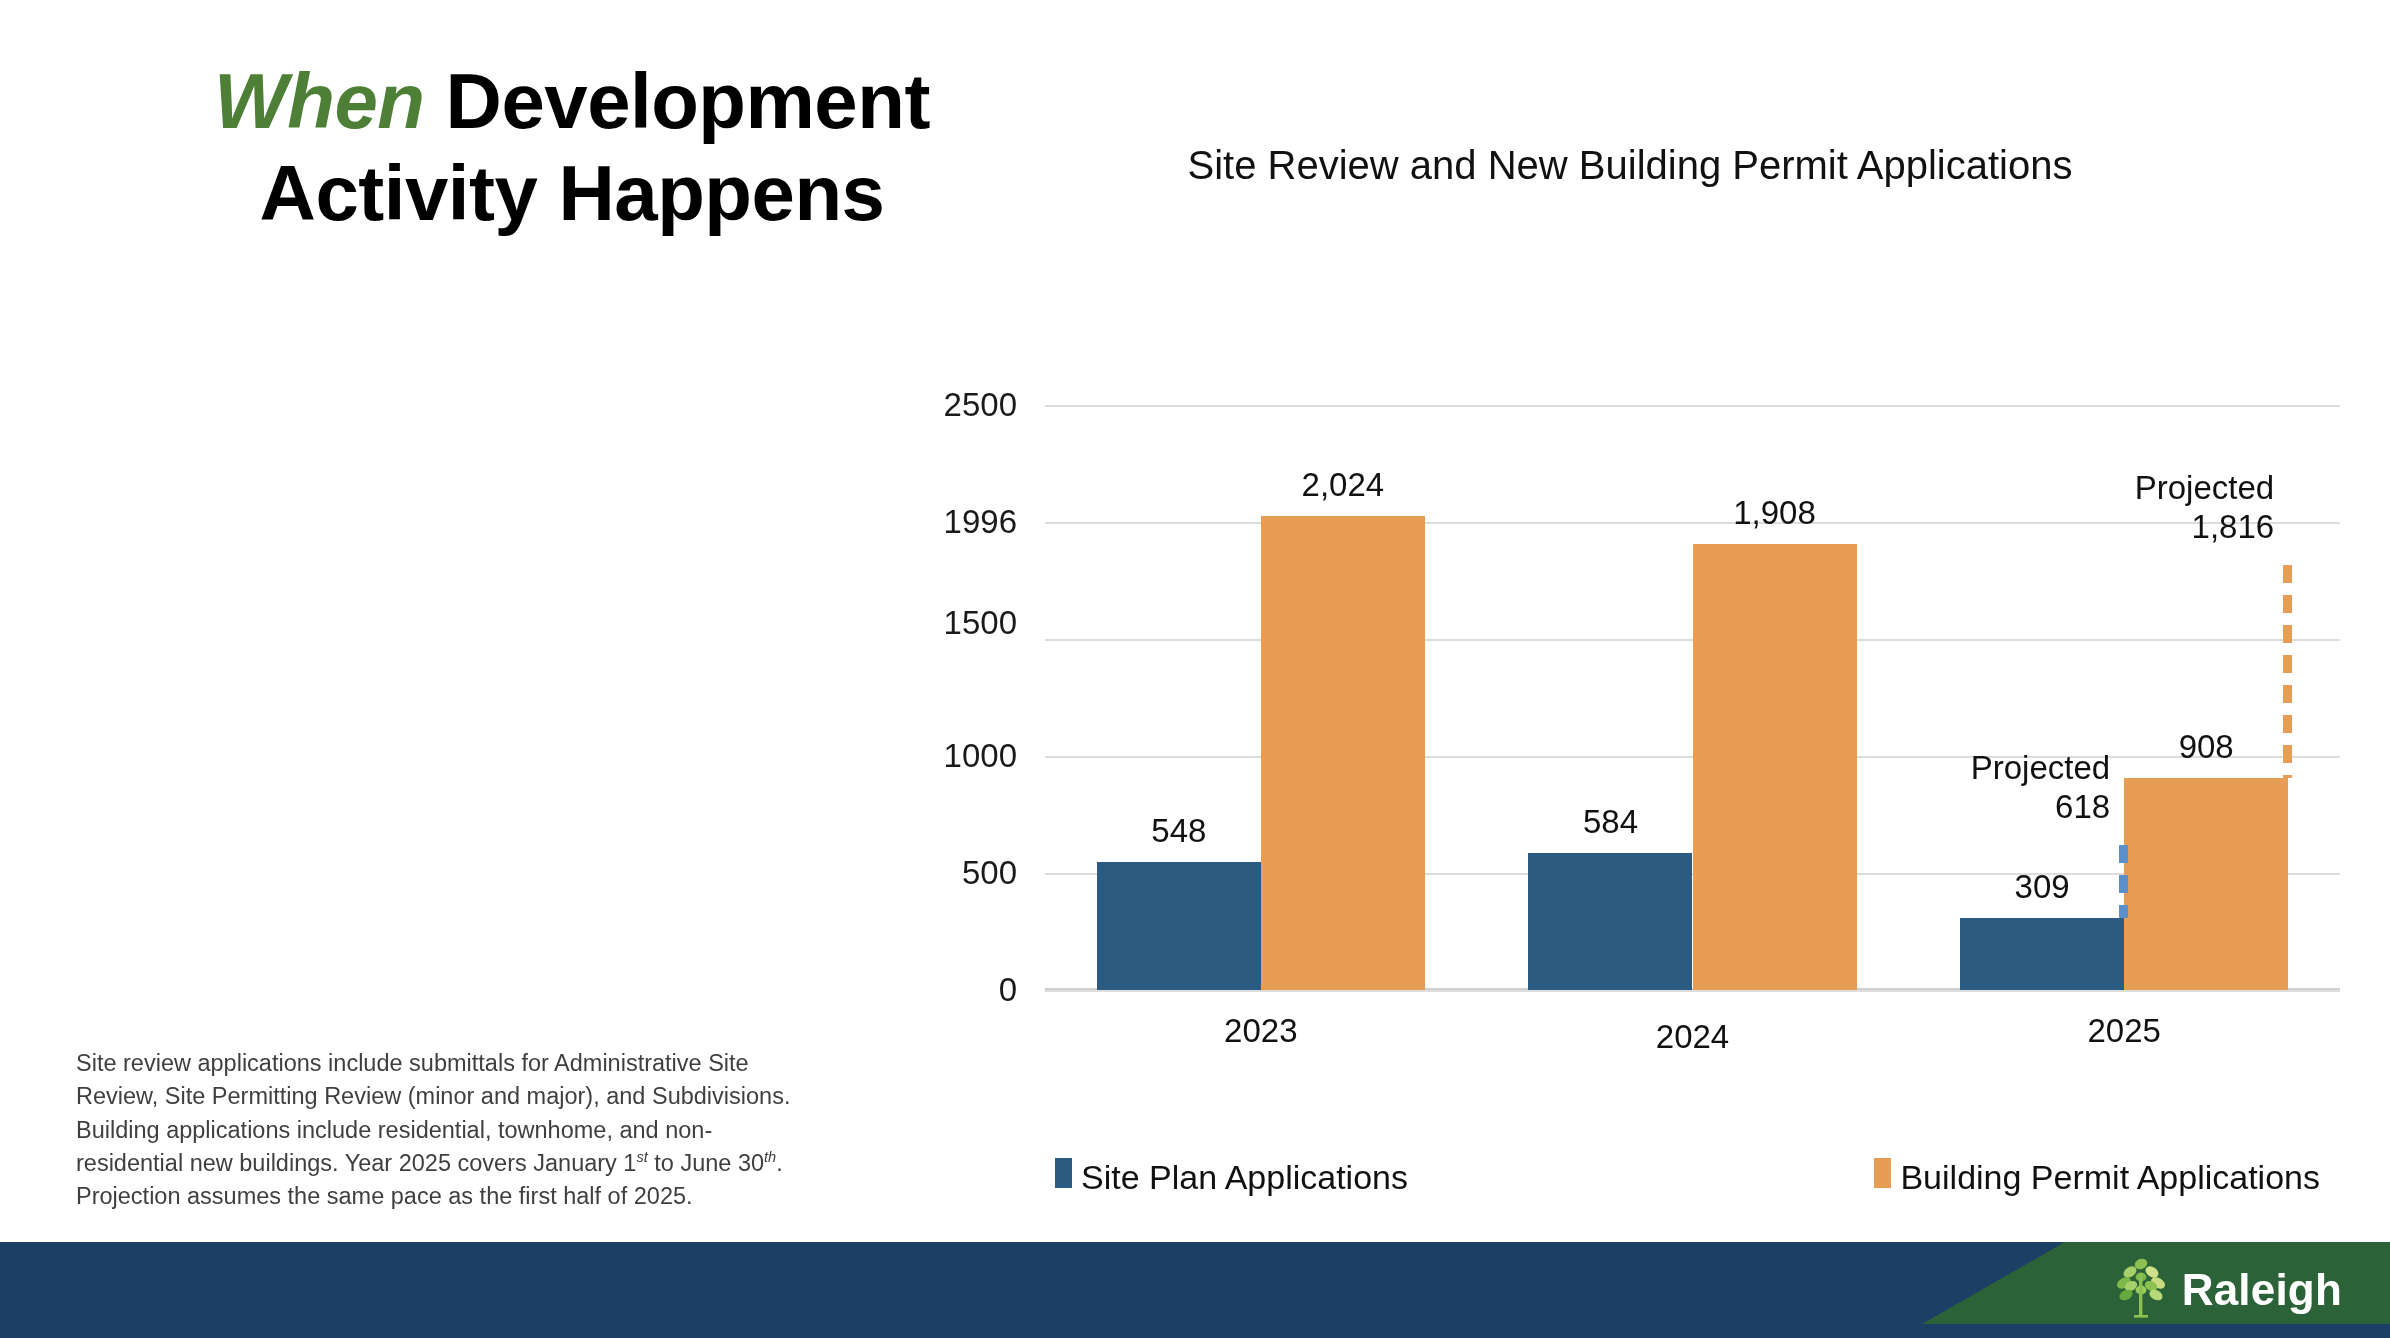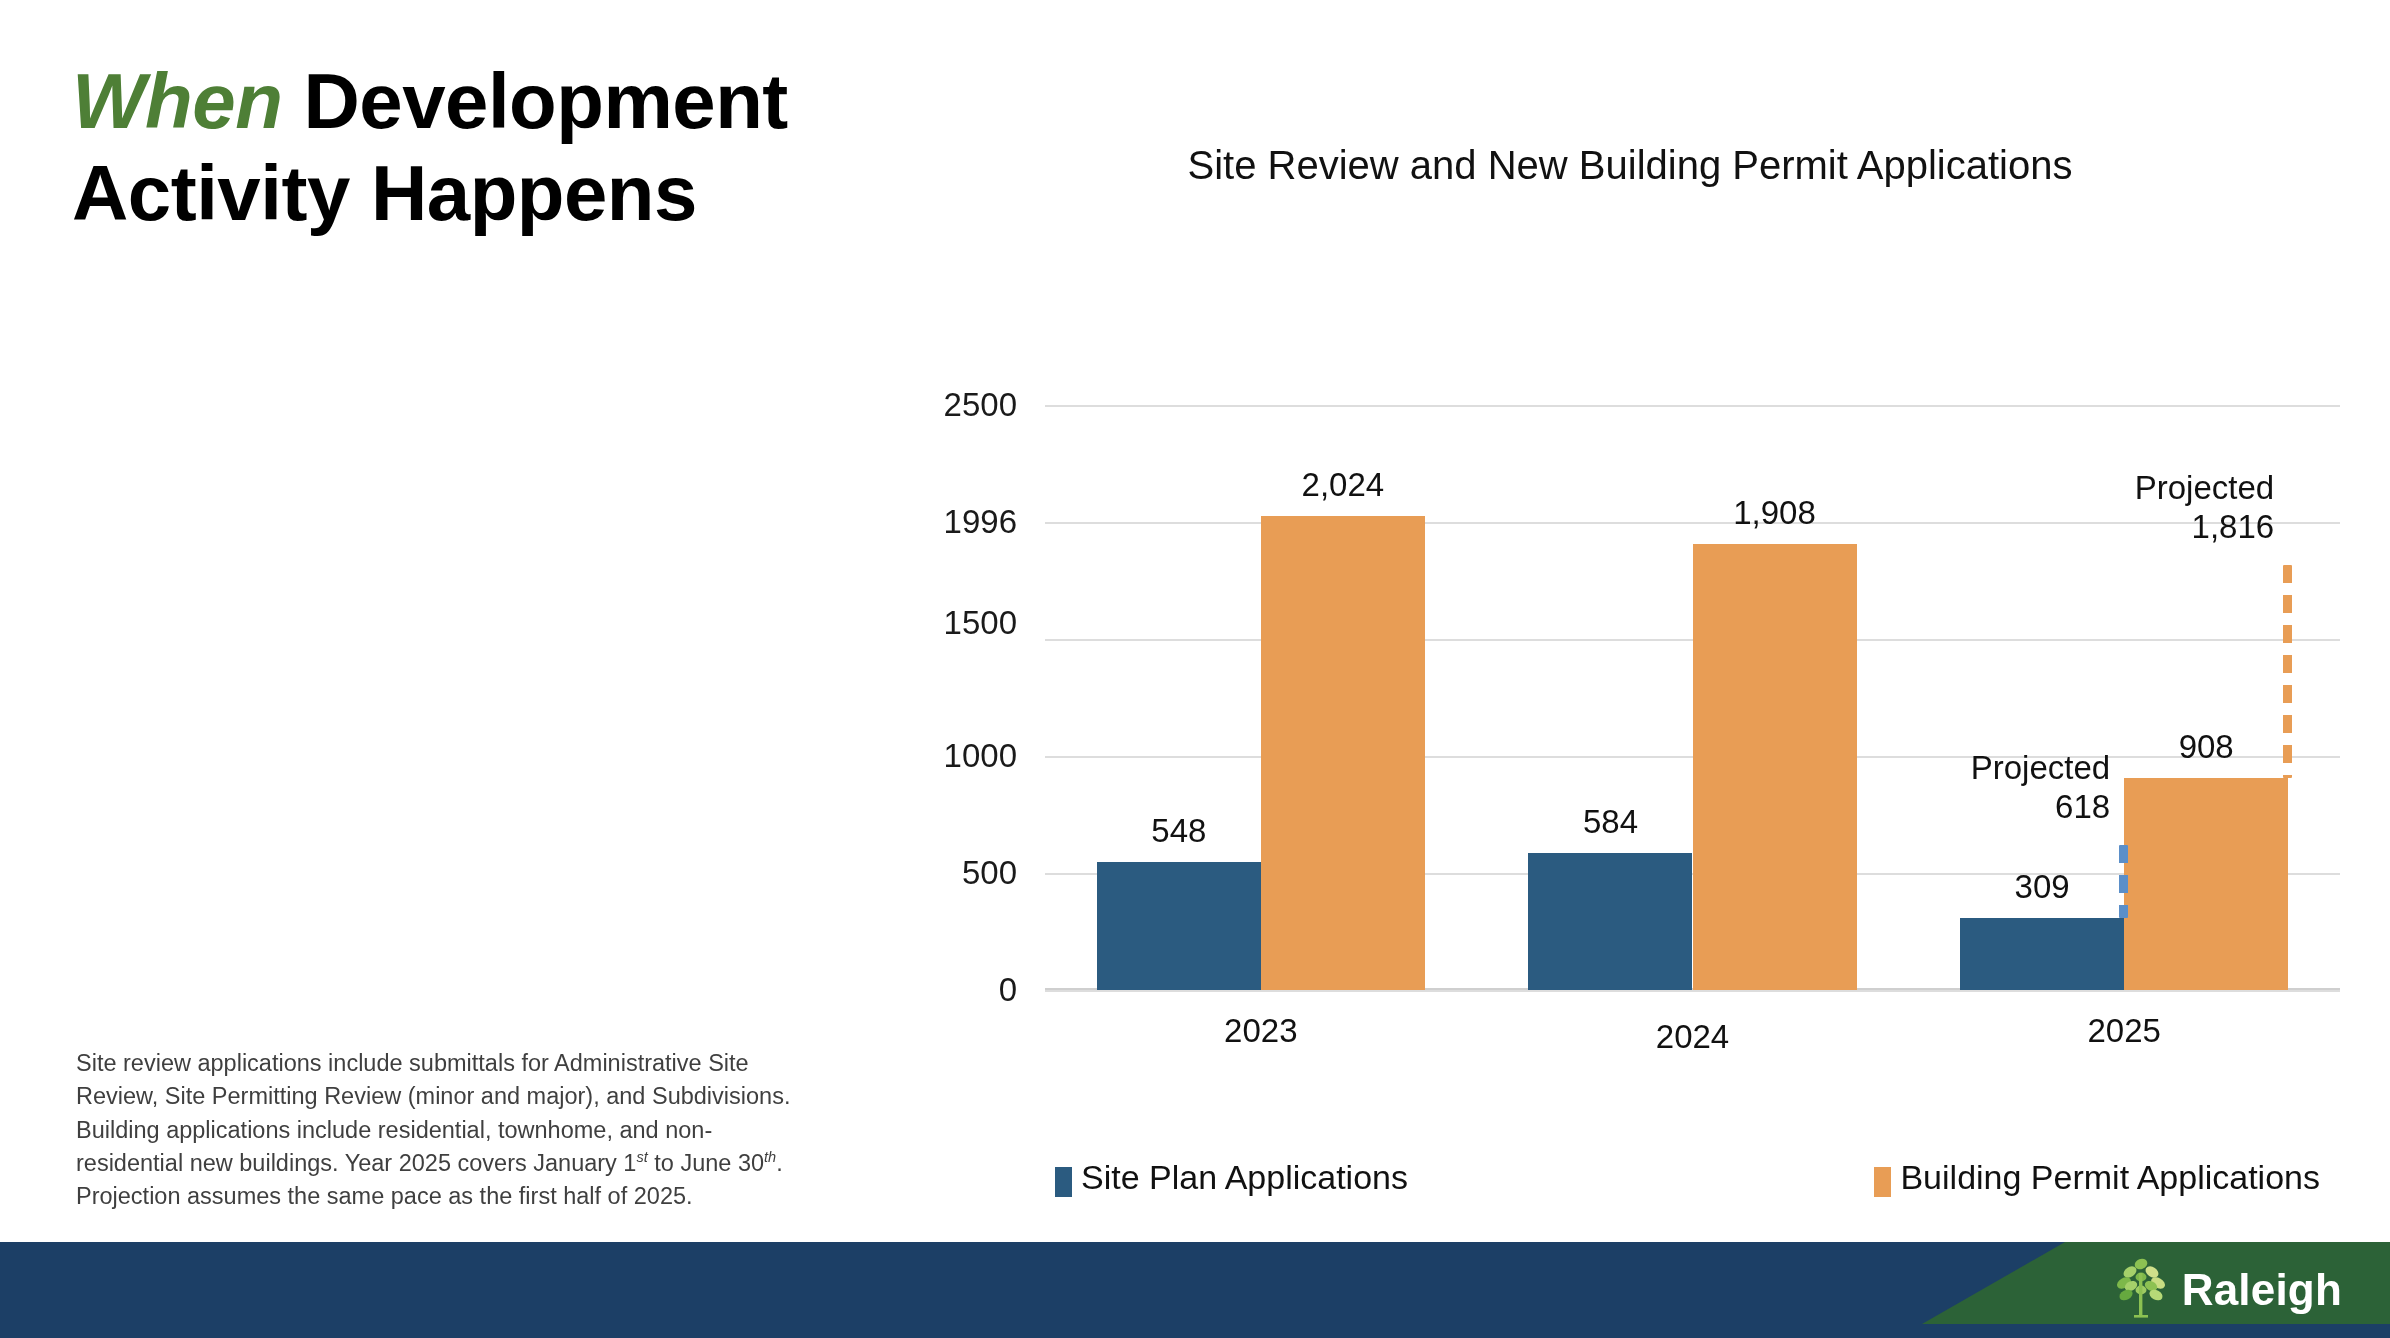--- a/index.html
+++ b/index.html
@@ -18,20 +18,21 @@
   
   #headline {
     position: absolute;
     left: 72px; top: 55px;
     width: 1000px;
     font-size: 78px;
     font-weight: bold;
     line-height: 1.18;
     letter-spacing: -0.5px;
     color: #000000;
+    text-align: center;
   }
   #headline .accent {
     font-style: italic;
     color: #4e7f36;
   }
 
   #footnote {
     position: absolute;
     left: 76px; top: 1047px;
     width: 730px;
@@ -132,21 +133,21 @@
   }
 
   #legend {
     position: absolute;
     left: 145px; top: 1028px;
     width: 1295px;
     display: flex;
     justify-content: space-between;
     padding: 0 20px 0 10px;
   }
-  .legend-item { display: flex; align-items: flex-end; gap: 9px; }
+  .legend-item { display: flex; align-items: flex-start; gap: 9px; }
   .legend-swatch { width: 17px; height: 30px; display: inline-block; }
   .legend-swatch.blue { background: #2b5b80; }
   .legend-swatch.orange { background: #e89d55; }
   .legend-text { font-size: 34px; color: #111111; white-space: nowrap; }
 
   
   #footer {
     position: absolute;
     left: 0; bottom: 0;
     width: 2390px; height: 96px;

